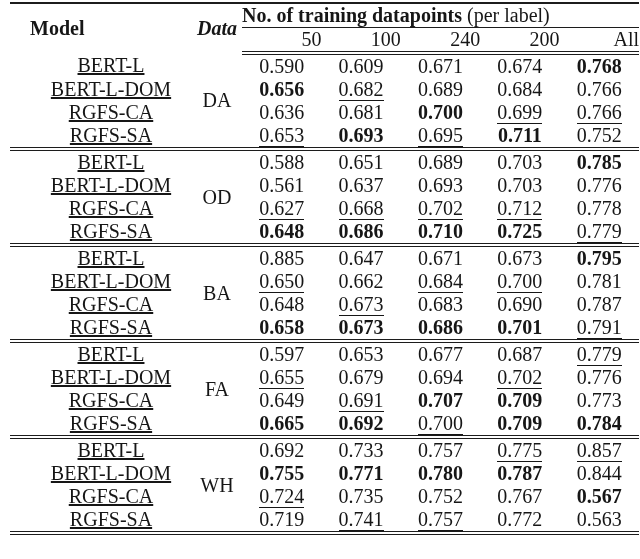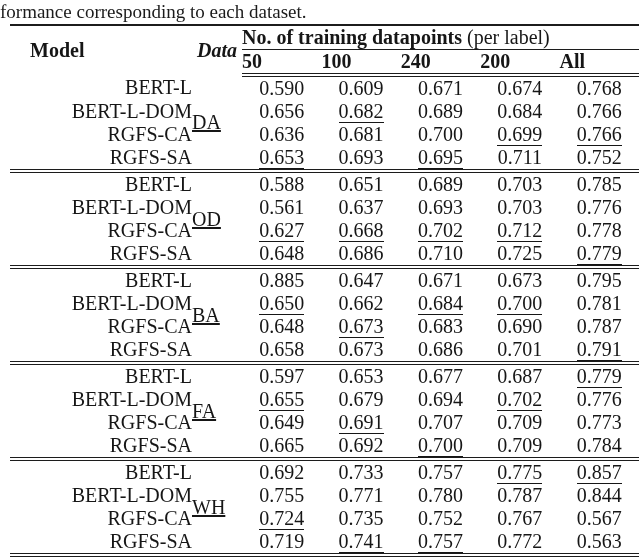--- a/index.html
+++ b/index.html
@@ -42,47 +42,47 @@
   }
   th.data-head { text-align: center; font-style: italic; }
   th.group-head {
     text-align: left;
     height: 22px;
     border-bottom: 1.5px solid #1c1c1c;
     white-space: nowrap;
   }
   th.group-head .normal-part { font-weight: normal; }
   tr.subhead th {
-    font-weight: bold;
-    text-align: left;
+    font-weight: normal;
+    text-align: right;
     height: 22px;
     border-bottom: 4px double #1c1c1c;
   }
 
   tbody td { height: 23px; vertical-align: middle; }
   td.model-cell {
-    text-align: right;
+    text-align: center;
     padding-left: 20px;
     white-space: nowrap;
-  }
-  td.data-cell { text-align: left; text-decoration: underline; }
+    text-decoration: underline;
+  }
+  td.data-cell { text-align: center; }
   td.num-cell  { text-align: center; }
 
   tr.group-start td { border-top: 4px double #1c1c1c; }
 
   .val { display: inline-block; line-height: 20px; }
-  .val.b { font-weight: normal; }
+  .val.b { font-weight: bold; }
   .val.u { border-bottom: 1.5px solid #161616; padding-bottom: 0.5px; }
 </style>
 </head>
 <body>
 
 <div class="page">
 
-  <div class="caption">formance corresponding to each dataset.</div>
 
   <table class="results">
     <colgroup>
       <col class="c-model">
       <col class="c-data">
       <col class="c-num">
         <col class="c-num">
         <col class="c-num">
         <col class="c-num">
         <col class="c-num">

